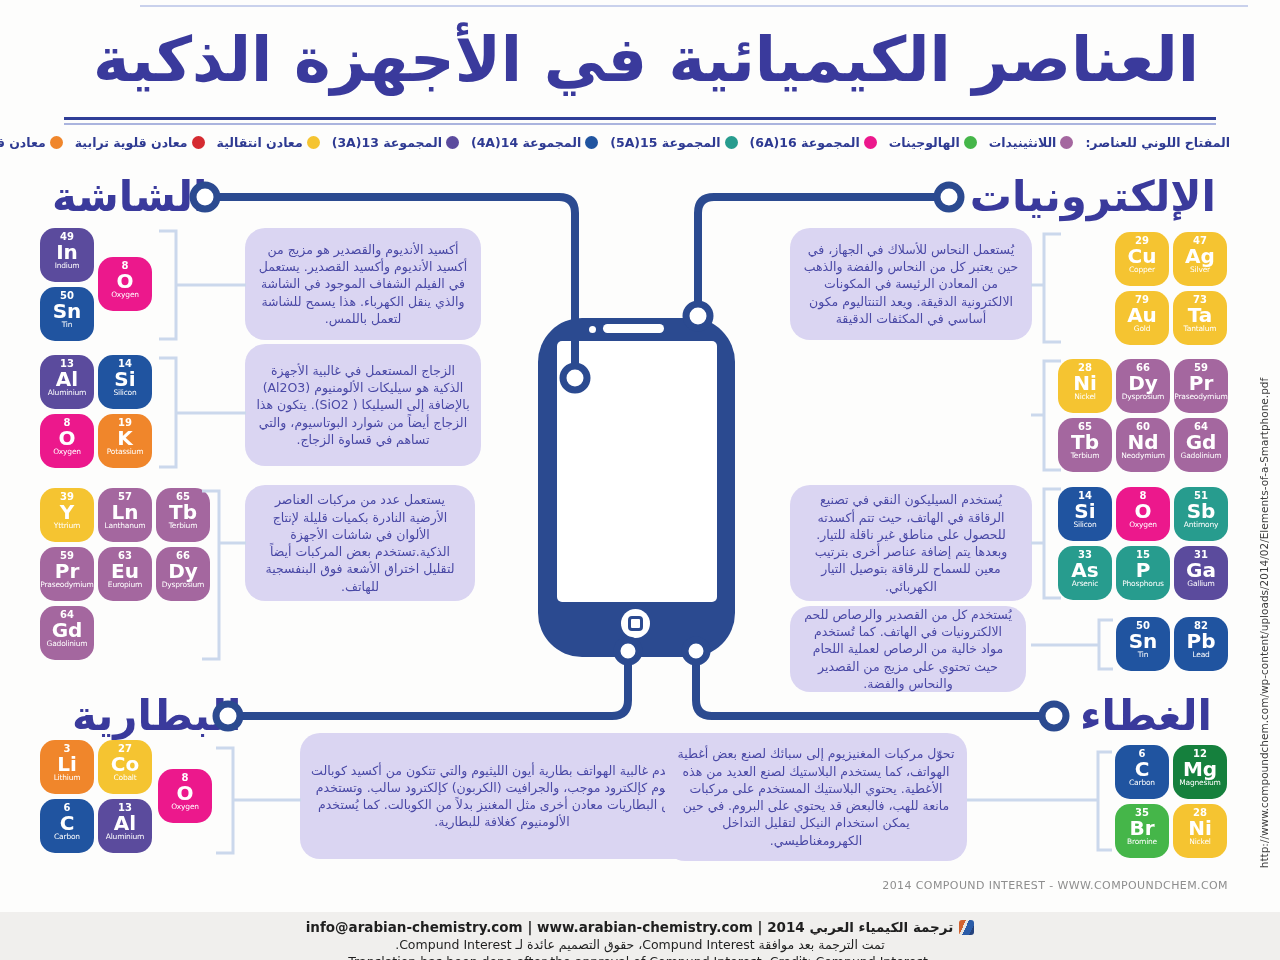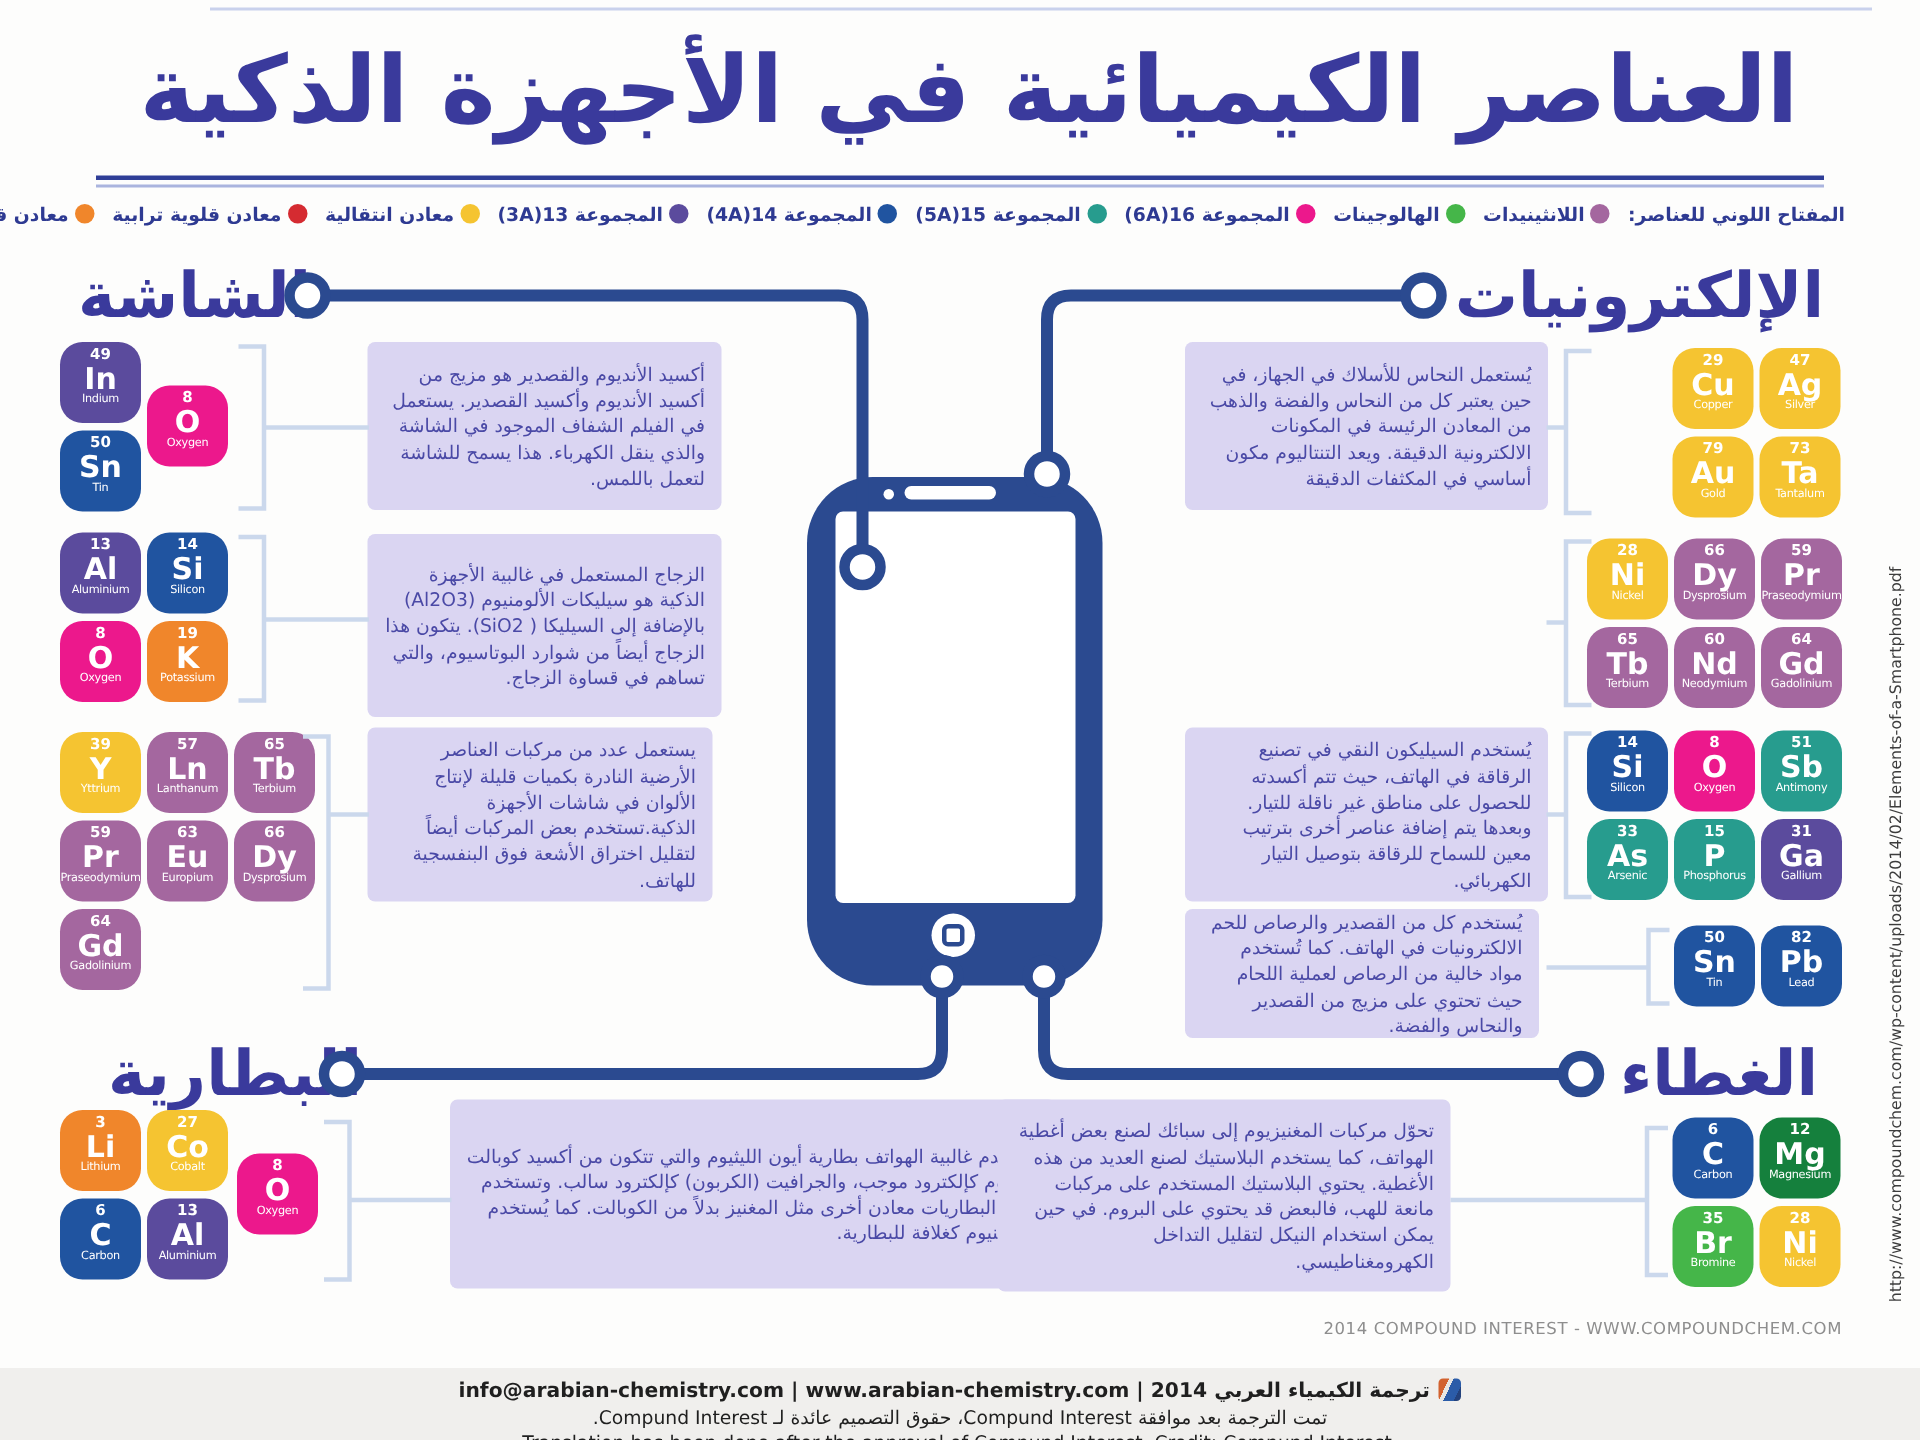--- a/index.html
+++ b/index.html
@@ -12,25 +12,25 @@
   .divider2{position:absolute;top:123px;left:64px;width:1152px;height:2px;background:#aab4de;}
   .legend{position:absolute;top:135px;right:50px;direction:rtl;display:flex;gap:12px;
           align-items:center;color:#2e3a92;font-size:12.5px;font-weight:bold;white-space:nowrap;}
   .legend .item{display:flex;align-items:center;gap:4px;}
   .legend .dot{width:13px;height:13px;border-radius:50%;display:inline-block;flex:0 0 auto;}
   .sec-title{position:absolute;font-size:42px;font-weight:bold;color:#3a3a9c;direction:rtl;line-height:1;}
   .st-screen{left:52px;top:176px;}
   .st-elec{right:64px;top:176px;}
   .st-bat{left:72px;top:695px;}
   .st-cover{right:68px;top:695px;}
-  .txtbox{position:absolute;background:#dad5f2;border-radius:5px;color:#4a49a6;direction:rtl;
-          font-size:12.5px;line-height:1.38;display:flex;align-items:center;
+  .txtbox{position:absolute;background:#dad5f2;border-radius:20px;color:#4a49a6;direction:rtl;
+          text-align:center;font-size:12.5px;line-height:1.38;display:flex;align-items:center;
           justify-content:center;padding:6px 11px;box-sizing:border-box;z-index:2;}
   .box-s1{left:245px;top:228px;width:236px;height:112px;}
-  .box-s2{left:245px;top:356px;width:236px;height:122px;}
+  .box-s2{left:245px;top:344px;width:236px;height:122px;}
   .box-s3{left:245px;top:485px;width:230px;height:116px;}
   .box-bat{left:300px;top:733px;width:404px;height:126px;}
   .box-e1{left:790px;top:228px;width:242px;height:112px;}
   .box-e2{left:790px;top:352px;width:242px;height:120px;}
   .box-e3{left:790px;top:485px;width:242px;height:116px;}
   .box-e4{left:790px;top:606px;width:236px;height:86px;}
   .box-cov{left:665px;top:733px;width:302px;height:128px;}
   .tile{position:absolute;width:54px;height:54px;border-radius:15px;color:#fff;text-align:center;
         display:flex;flex-direction:column;align-items:center;justify-content:space-between;
         padding:3px 2px 16px;box-sizing:border-box;z-index:2;}

